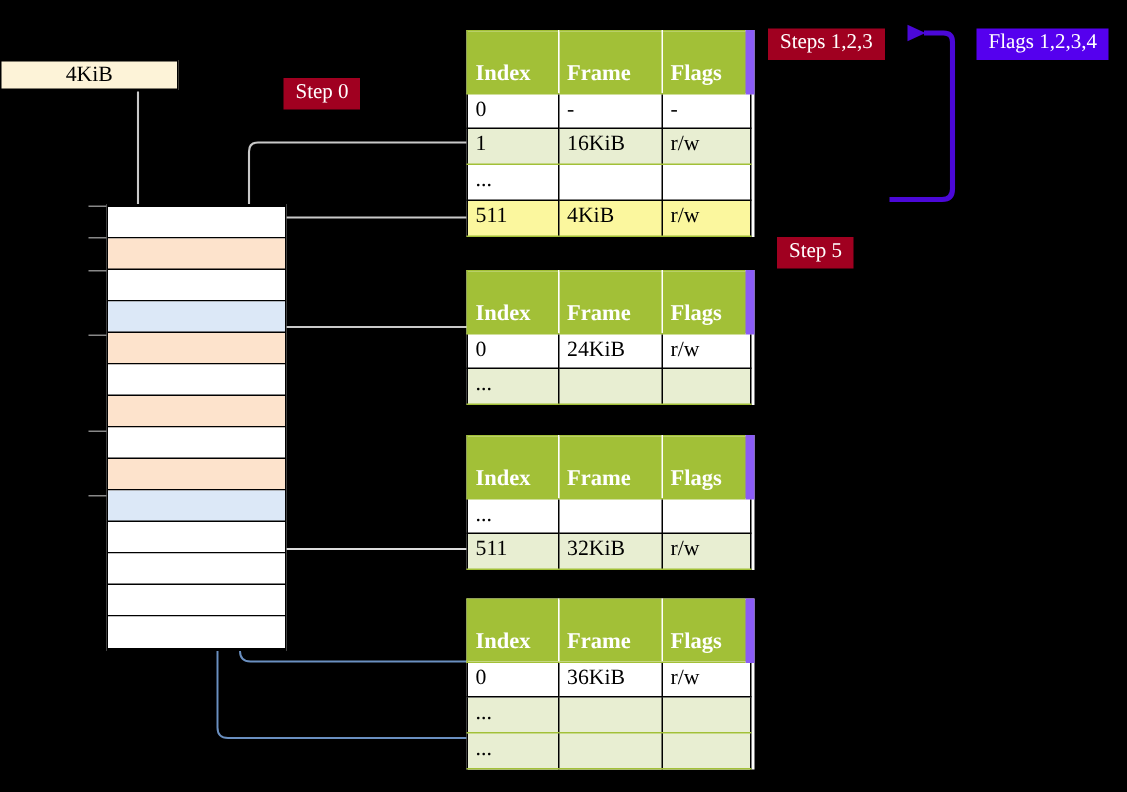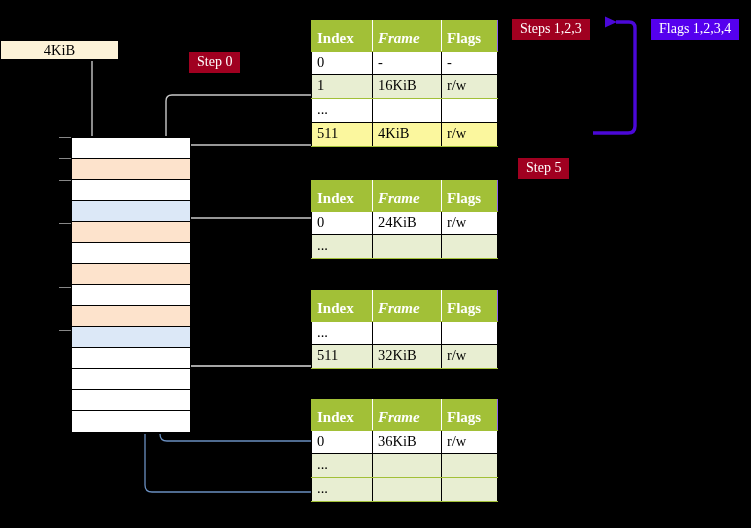--- a/index.html
+++ b/index.html
@@ -38,46 +38,46 @@
     border: 1px solid #000;
     background: #ffffff;
     font-size: 14.5px;
     line-height: 1.1;
   }
   .ptable th {
     background: #a2c037;
     color: #ffffff;
     font-weight: bold;
     text-align: left;
-    padding: 9px 5px 4px 5px;
+    padding: 20px 5px 4px 5px;
     border: 1px solid #a2c037;
     border-right: 1px solid #ffffff;
     font-size: 15px;
   }
-  .ptable th:last-child { border-right: 1px solid #8b5cf6; }
+  .ptable th:last-child { border-right: 6px solid #8b5cf6; }
   .ptable td {
     padding: 3px 5px 4px 5px;
     border: 1px solid #000000;
     color: #000000;
     background: #ffffff;
     height: 15px;
     vertical-align: top;
   }
   .ptable tr.alt td {
     background: #e8eed2;
     border-top: 1px solid #a2c037;
     border-bottom: 1px solid #a2c037;
   }
   .ptable tr.alt td:first-child { border-left: 1px solid #000; }
   .ptable tr.alt td:last-child  { border-right: 1px solid #000; }
   .ptable td.hl { background: #fbf79e; }
   .ptable tr.alt td.hl { background: #fbf79e; }
 
   .col-index { width: 50px; }
-  .col-frame { width: 58px; font-style: italic; }
+  .col-frame { width: 58px; }
   .col-flags { width: 45px; }
 
   
   #memcol {
     position: absolute;
     left: 71px;
     top: 136px;
     width: 118px;
     border: 1px solid #000;
     border-top: 2px solid #000;

